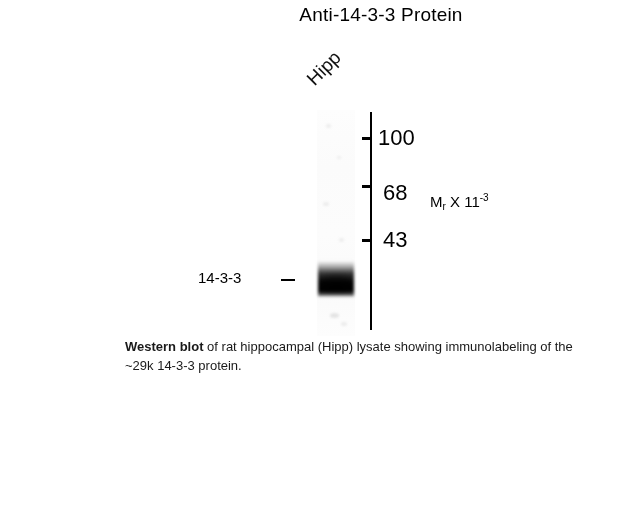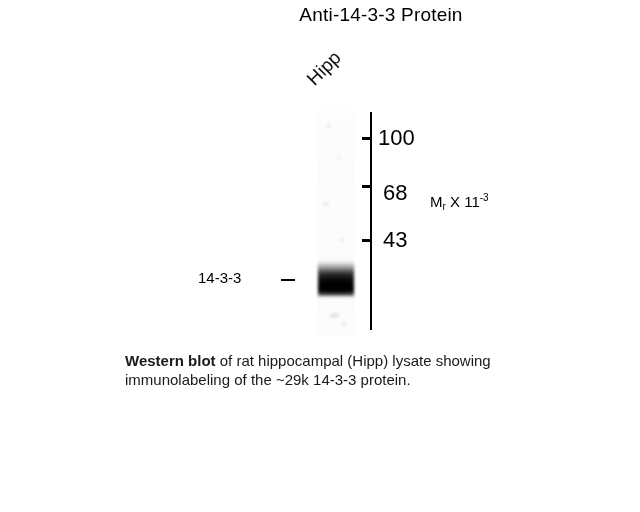--- a/index.html
+++ b/index.html
@@ -165,23 +165,23 @@
     top: 279px;
     width: 14px;
     height: 2px;
     background: #000000;
   }
 
   
   #figure-caption {
     position: absolute;
     left: 125px;
-    top: 351px;
+    top: 337px;
     width: 470px;
-    font-size: 15px;
+    font-size: 13px;
     line-height: 19px;
     color: #1a1a1a;
   }
   #figure-caption b { font-weight: bold; }
 </style>
 </head>
 <body>
 
 <div id="figure-title">
   <span>Anti-14-3-3 Protein</span>

